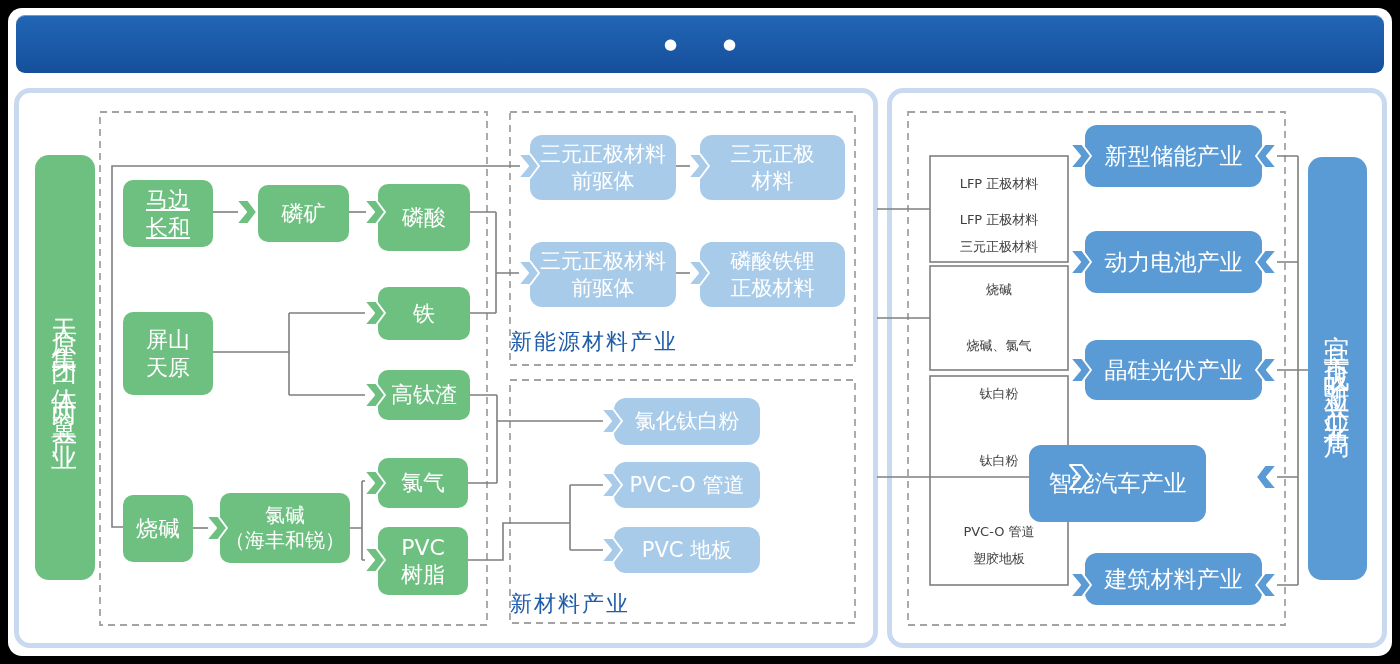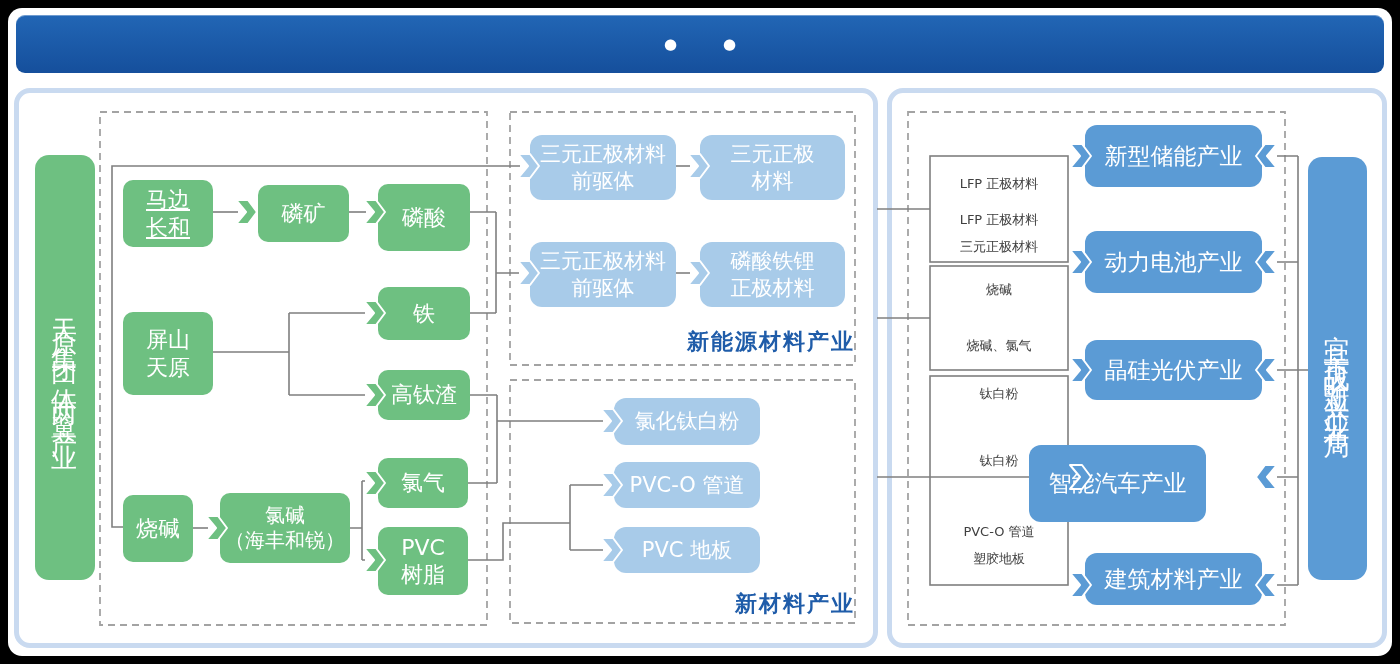--- a/index.html
+++ b/index.html
@@ -40,22 +40,22 @@
     display:flex;align-items:center;justify-content:center;
     writing-mode:vertical-rl;text-orientation:upright;font-size:26px;
   }
   #pill-left{letter-spacing:14px;}
   #pill-right{background:#5b9bd5;letter-spacing:10px;}
   .feed{
     position:absolute;z-index:2;left:930px;width:138px;text-align:center;
     color:#404040;font-size:13px;line-height:27px;white-space:pre-line;
   }
   .grouplabel{
-    position:absolute;z-index:2;left:510px;width:345px;text-align:right;
-    color:#1f5ca9;font-size:22px;font-weight:bold;letter-spacing:2px;
+    position:absolute;z-index:2;left:510px;width:345px;text-align:left;
+    color:#1f5ca9;font-size:22px;font-weight:normal;letter-spacing:2px;
   }
 </style>
 </head>
 <body>
 
 <div class="card"></div>
 
 <div class="titlebar">
   <span class="dot">●</span>
   <span class="dot">●</span>

